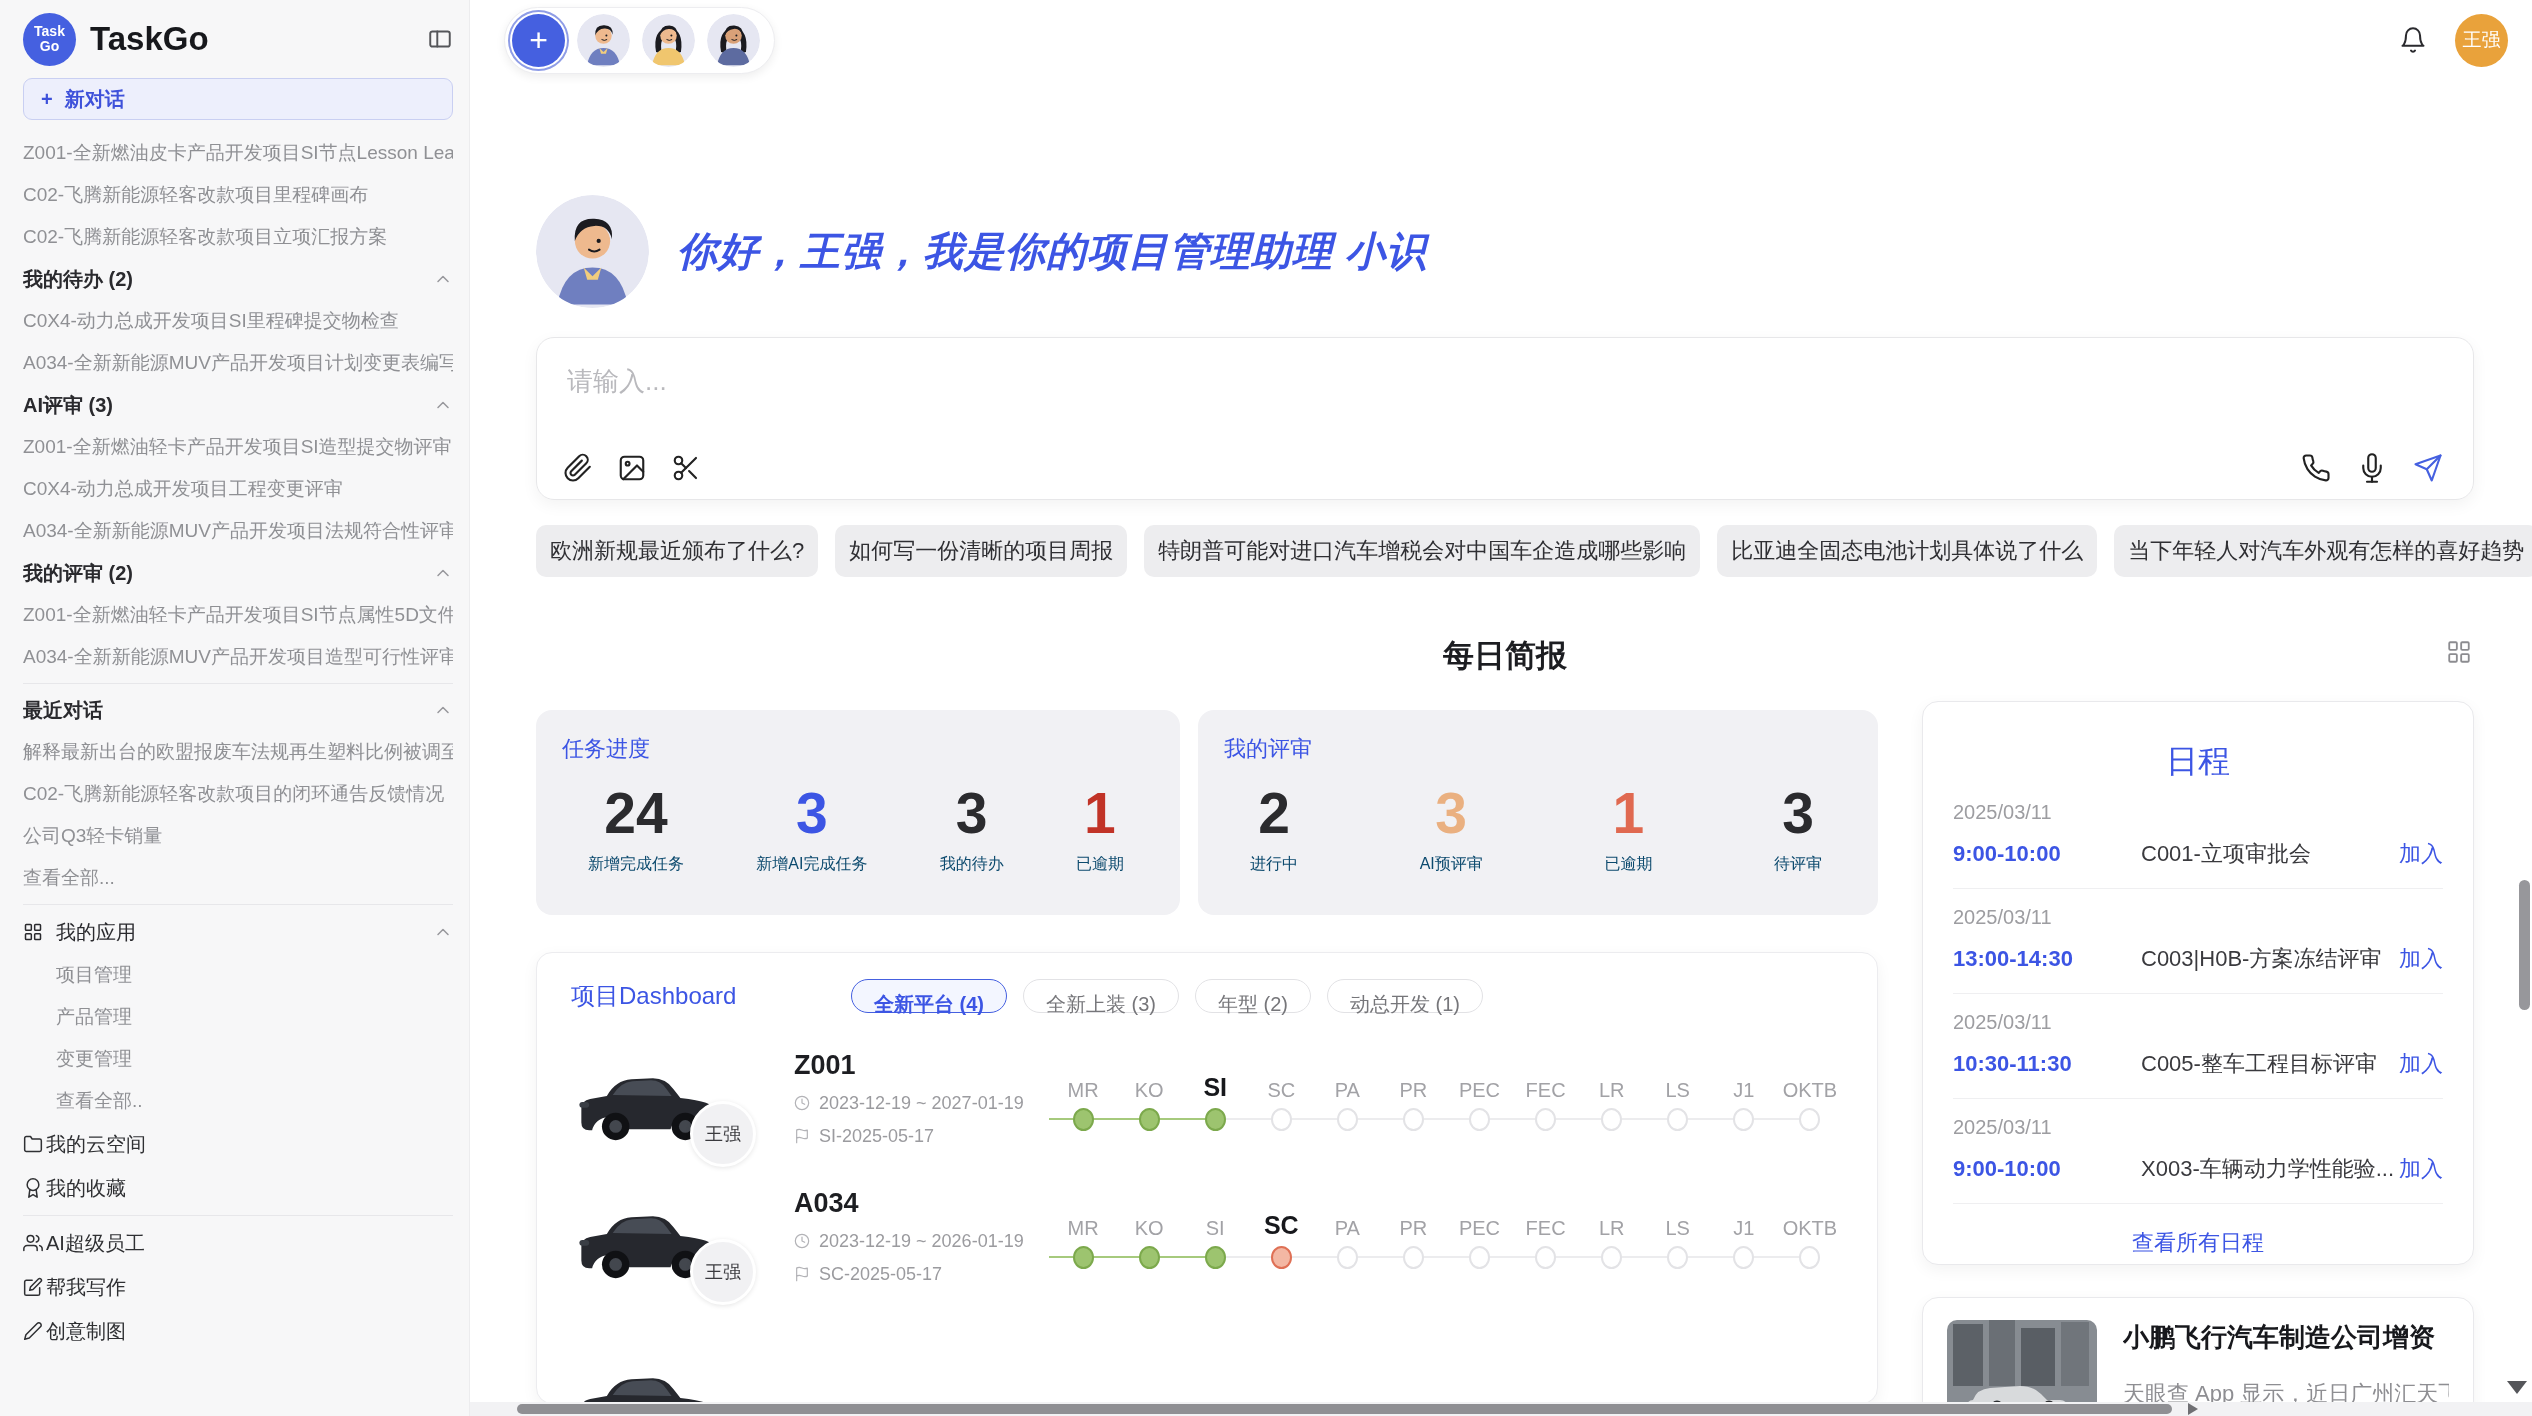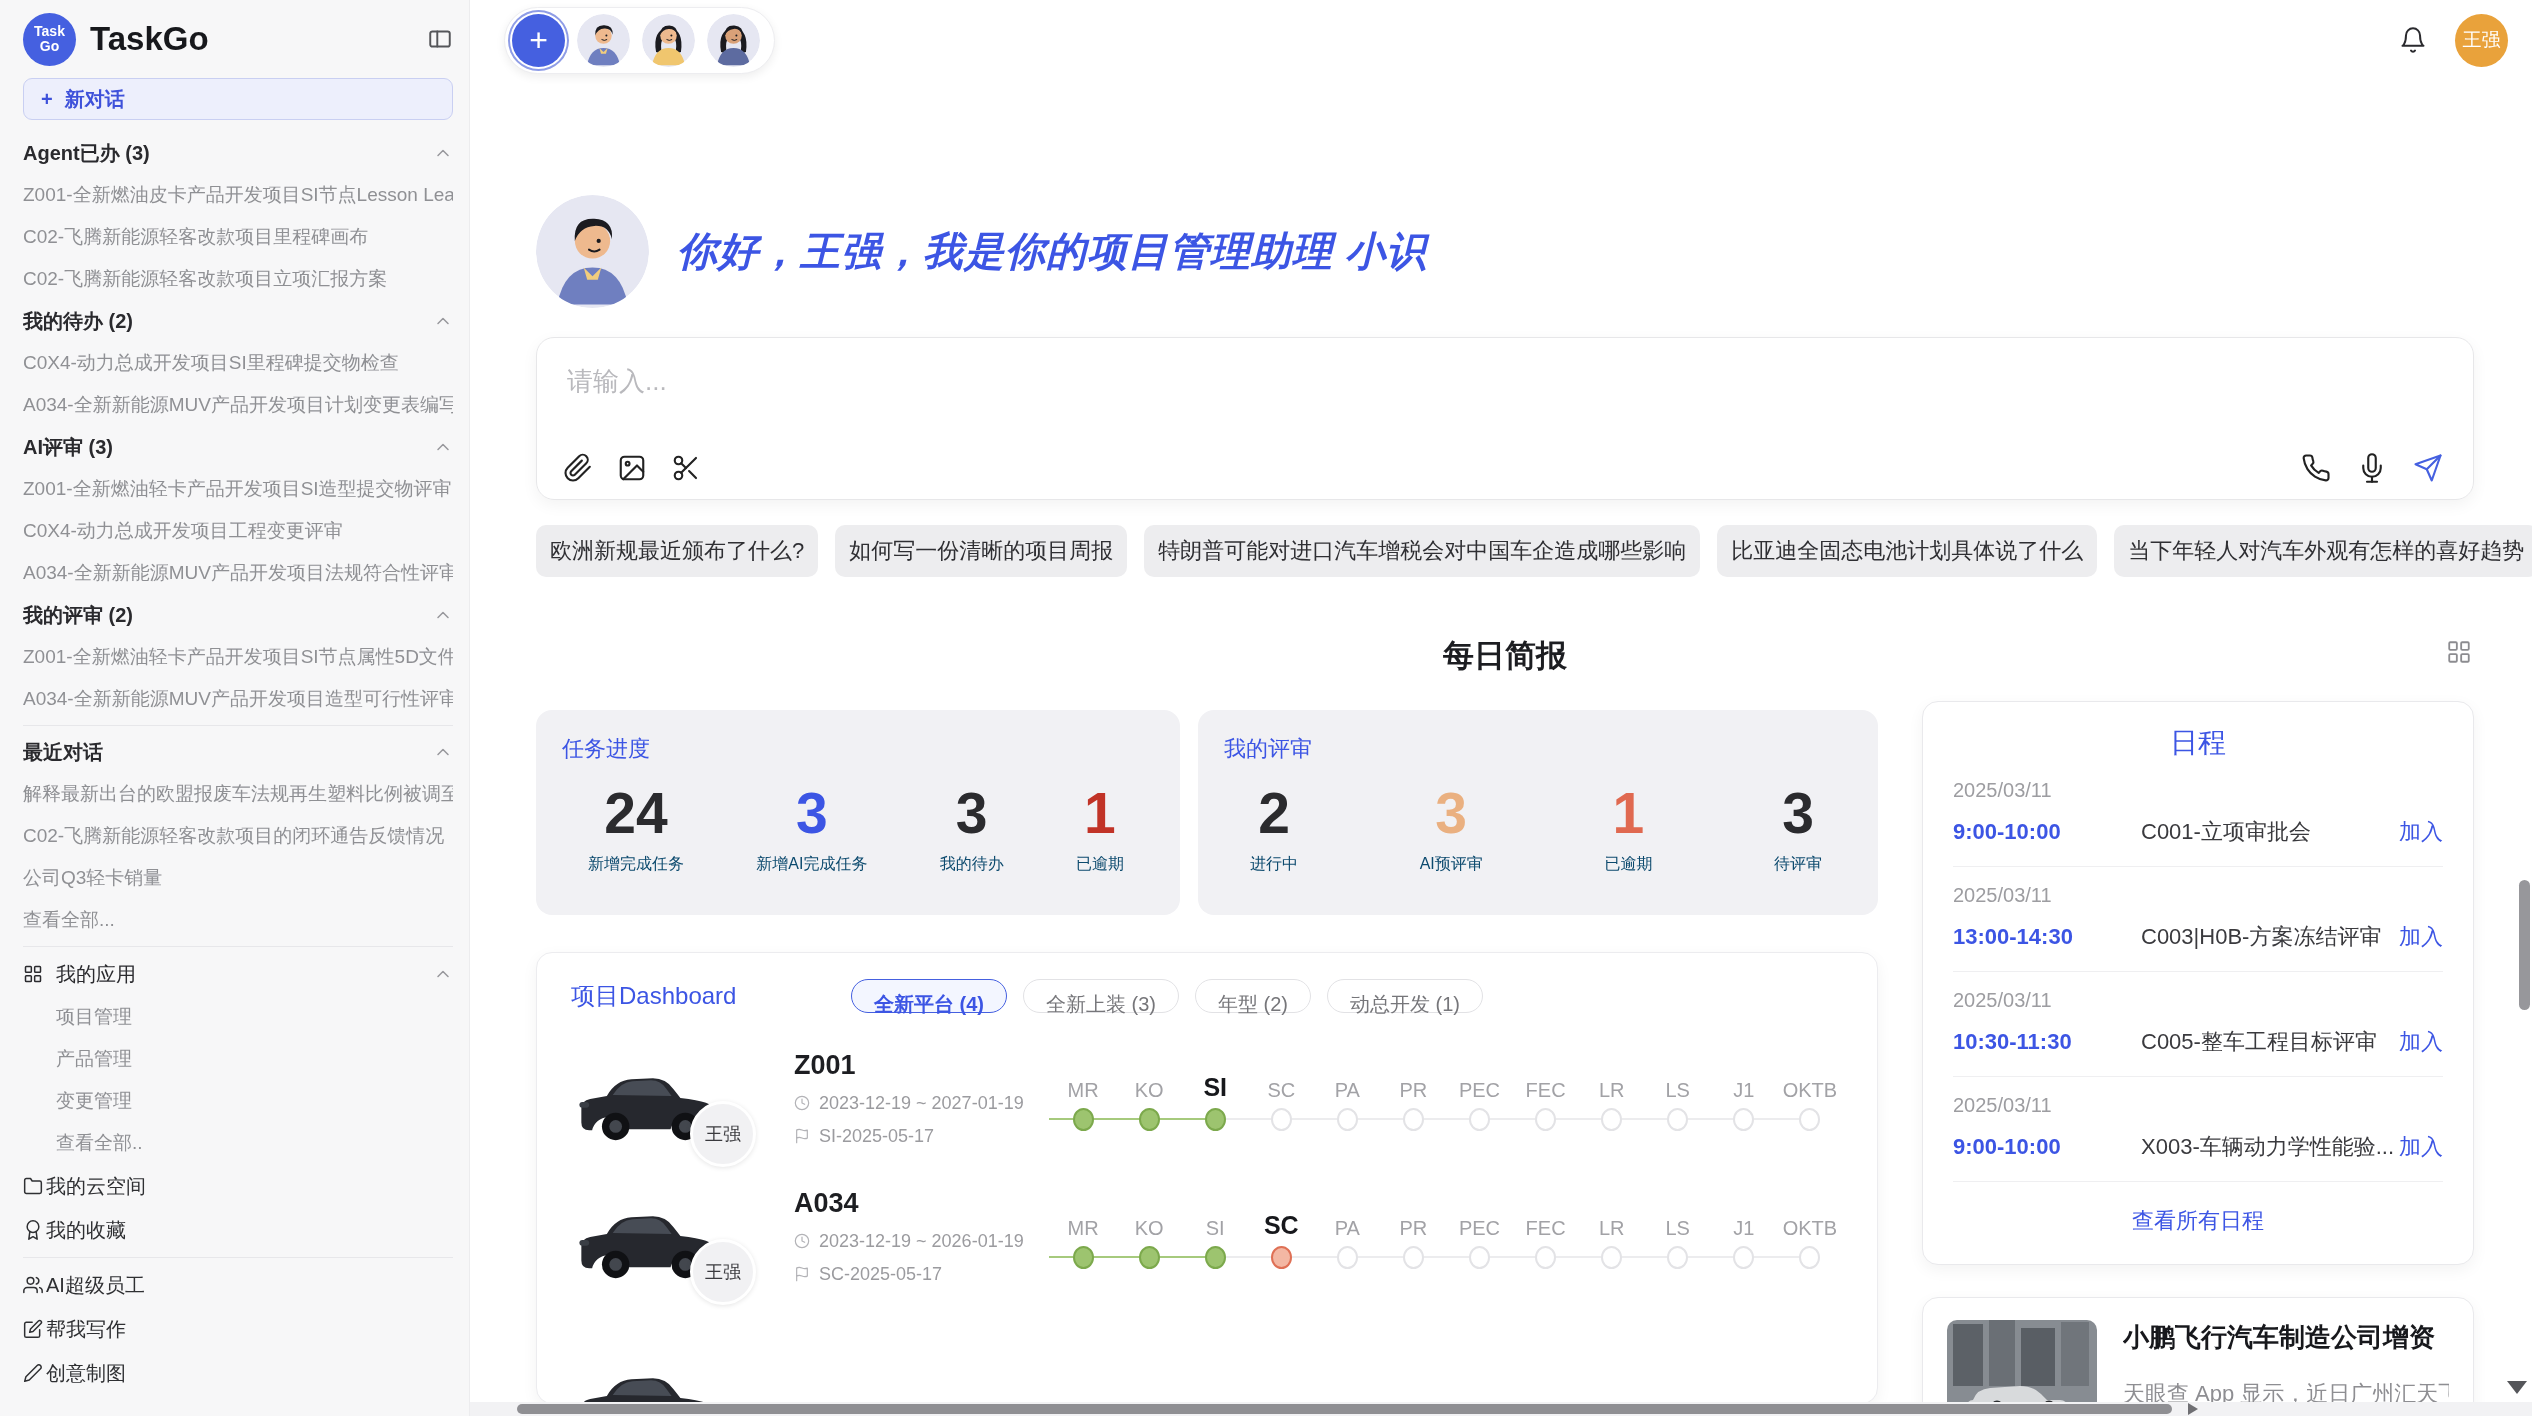--- a/index.html
+++ b/index.html
@@ -109,21 +109,21 @@
   position:relative;z-index:2}
 .ms-dot.done{background:#9dc46f;border-color:#7ca94c}
 .ms-dot.overdue{background:#f3b7a3;border-color:#df7055}
 .ms-cell.ln::before{content:"";position:absolute;left:-50%;right:50%;top:52px;height:2px;background:#ececee;z-index:1}
 .ms-cell.ln-g::before{background:#a6ca7d}
 .ms-cell.lead::after{content:"";position:absolute;left:calc(50% - 34px);width:24px;top:52px;height:2px;background:#a6ca7d;z-index:1}
 
 .right-col{width:552px;flex:none;margin-top:-9px}
 .sched-card{background:#fff;border:1px solid #e9e9ec;border-radius:16px;box-shadow:0 5px 16px rgba(0,0,0,.05);
   padding:22px 30px 0;height:564px;overflow:hidden}
-.sched-title{text-align:center;font-size:28px;color:#3c55e4;margin-top:0}
+.sched-title{text-align:center;font-size:32px;color:#3c55e4;margin-top:16px}
 .ev{padding-top:17px}
 .ev-date{font-size:20px;color:#9d9da1}
 .ev-row{display:flex;align-items:center;margin-top:15px;padding-bottom:19px}
 .ev-time{width:188px;flex:none;font-size:22px;color:#3c55e4;font-weight:600}
 .ev-name{flex:1;font-size:22px;color:#3a3a3e;white-space:nowrap;overflow:hidden}
 .ev-join{font-size:22px;color:#3c55e4;cursor:pointer;flex:none}
 .ev-div{height:1px;background:#efeff1}
 .sched-all{text-align:center;font-size:22px;color:#3c55e4;margin-top:24px;cursor:pointer}
 
 .news-card{margin-top:32px;background:#fff;border:1px solid #e9e9ec;border-radius:16px;
@@ -160,26 +160,20 @@
             <rect x="3" y="5" width="18" height="14" rx="2"></rect>
             <line x1="9.5" y1="5" x2="9.5" y2="19"></line>
           </svg>
       </span>
     </div>
     <button class="new-chat">
       <span>+</span>
       <span>新对话</span>
     </button>
     <div class="sb-body" id="sb-body">
-        <div class="sb-sec-head">
-          <span class="lbl">Agent已办 (3)</span>
-          <svg class="icn chev" viewBox="0 0 24 24" fill="none" stroke="currentColor" stroke-width="1.8" stroke-linecap="round" stroke-linejoin="round">
-            <polyline points="18 15 12 9 6 15"></polyline>
-          </svg>
-        </div>
         <div class="sb-item">Z001-全新燃油皮卡产品开发项目SI节点Lesson Learn报告</div>
         <div class="sb-item">C02-飞腾新能源轻客改款项目里程碑画布</div>
         <div class="sb-item">C02-飞腾新能源轻客改款项目立项汇报方案</div>
         <div class="sb-sec-head">
           <span class="lbl">我的待办 (2)</span>
           <svg class="icn chev" viewBox="0 0 24 24" fill="none" stroke="currentColor" stroke-width="1.8" stroke-linecap="round" stroke-linejoin="round">
             <polyline points="18 15 12 9 6 15"></polyline>
           </svg>
         </div>
         <div class="sb-item">C0X4-动力总成开发项目SI里程碑提交物检查</div>

